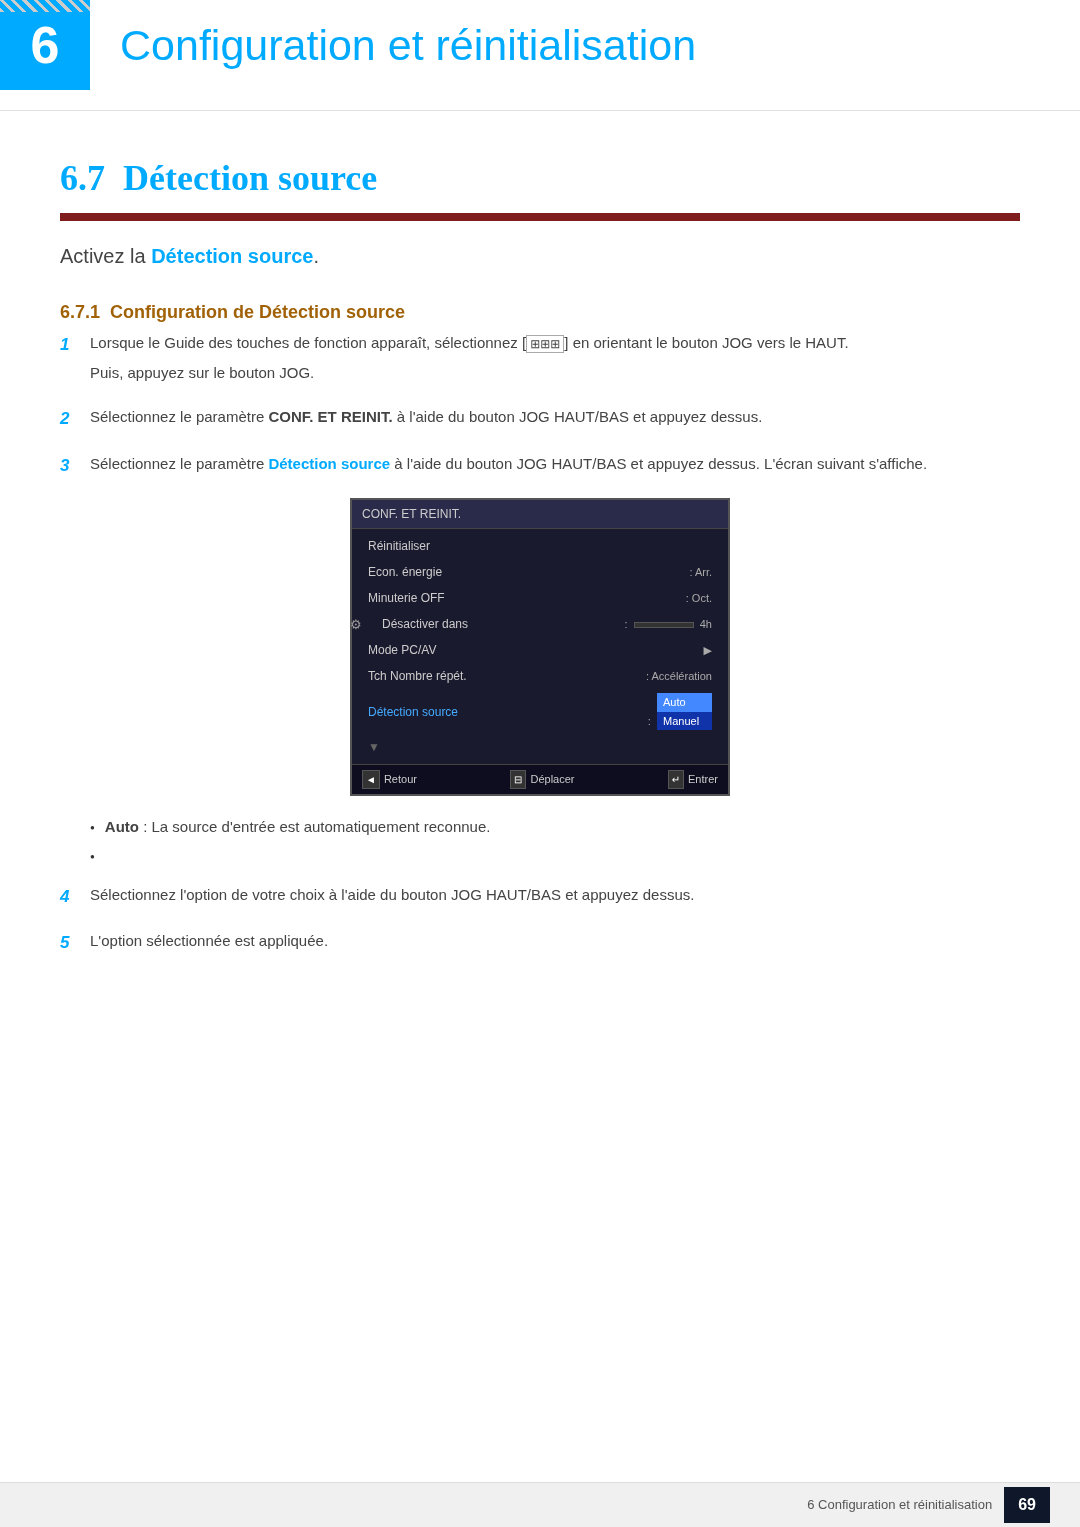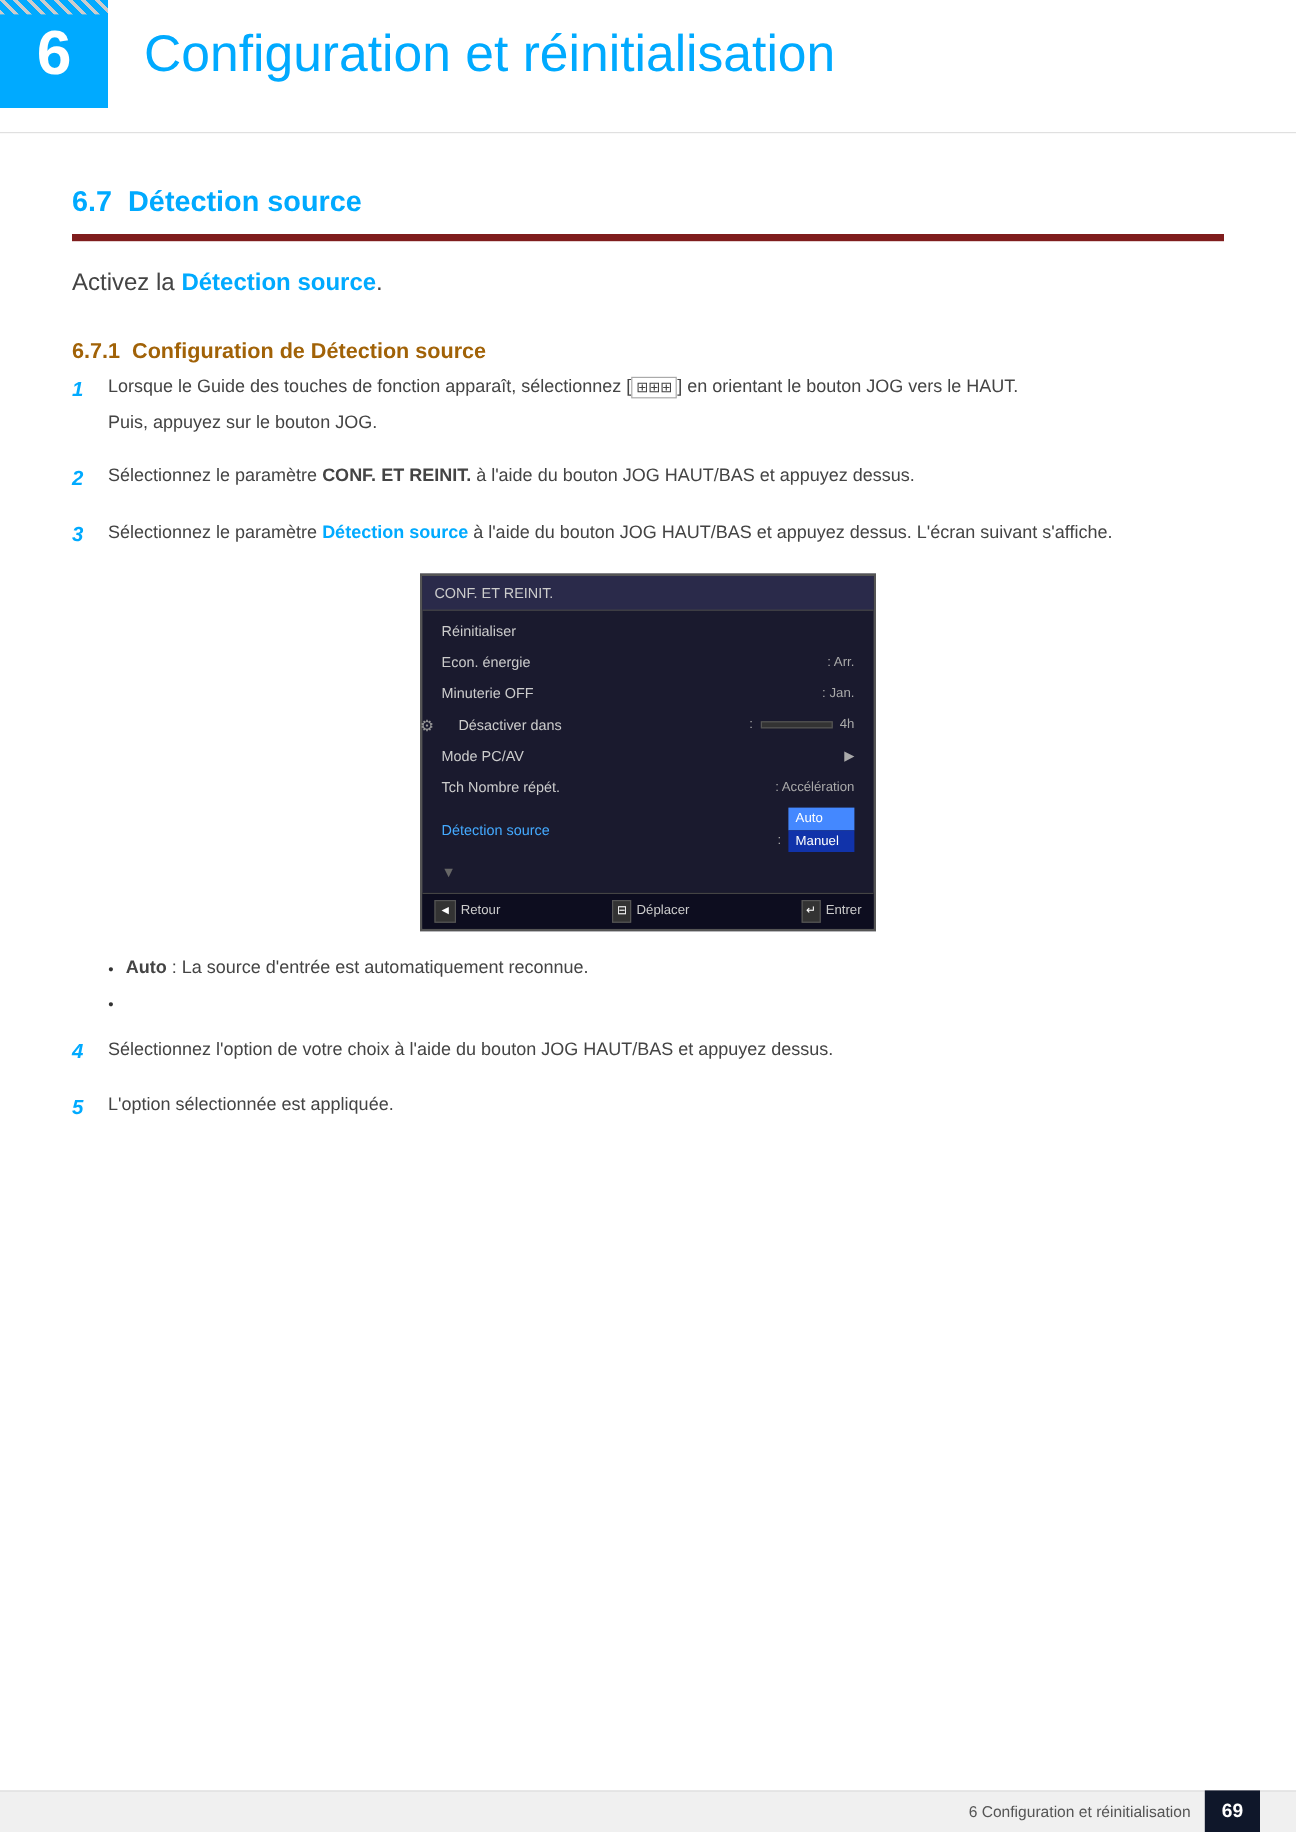--- a/index.html
+++ b/index.html
@@ -60,26 +60,27 @@
       padding-left: 30px;
     }
 
     
     .content {
       padding: 0 60px 60px 60px;
     }
 
     
     .section-title {
-      font-size: 24px;
+      font-size: 36px;
       font-weight: bold;
       color: #00aaff;
       margin-bottom: 20px;
-      border-bottom: 6px solid #7f1d1d;
+      border-bottom: 8px solid #7f1d1d;
       padding-bottom: 8px;
+      font-family: Liberation Serif, serif;
     }
 
     .section-intro {
       font-size: 20px;
       color: #444;
       margin-bottom: 28px;
     }
 
     .section-intro .highlight {
       color: #00aaff;
@@ -252,21 +253,21 @@
     .bullet-list .bold {
       font-weight: bold;
     }
 
     
     .page-footer {
       position: absolute;
       bottom: 0;
       left: 0;
       right: 0;
-      height: 35px;
+      height: 45px;
       background: #f0f0f0;
       display: flex;
       align-items: center;
       justify-content: flex-end;
       padding: 0 30px;
       border-top: 1px solid #ddd;
     }
 
     .footer-text {
       font-size: 13px;
@@ -337,21 +338,21 @@
           <span class="item-label">Réinitialiser</span>
         </div>
 
         <div class="screen-menu-item">
           <span class="item-label">Econ. énergie</span>
           <span class="item-value">: Arr.</span>
         </div>
 
         <div class="screen-menu-item">
           <span class="item-label">Minuterie OFF</span>
-          <span class="item-value">: Jan.</span>
+          <span class="item-value">: Oct.</span>
         </div>
 
         <div class="screen-menu-item" style="position:relative;">
           <span style="position:absolute;left:-2px;top:4px;color:#999;font-size:13px;">⚙</span>
           <span class="item-label" style="margin-left:14px;">Désactiver dans</span>
           <span class="item-value">:&nbsp;
             <span class="progress-bar-container">
               <span class="progress-bar"><span class="progress-bar-fill"></span></span>
             </span>
             &nbsp;4h

